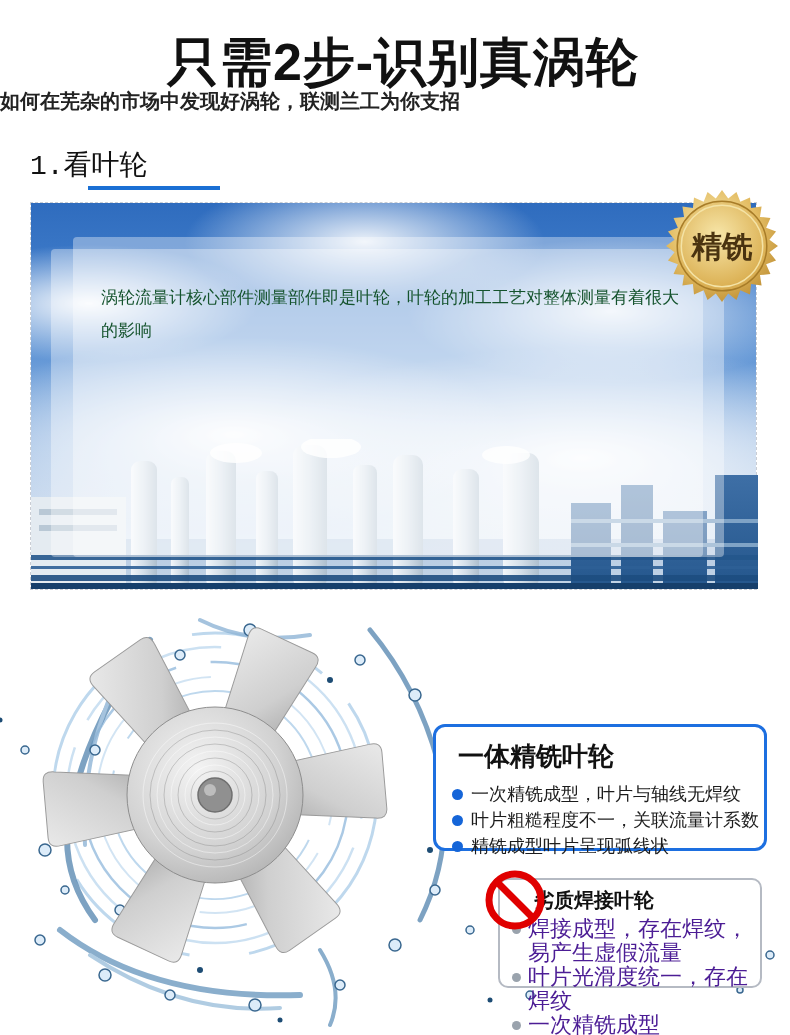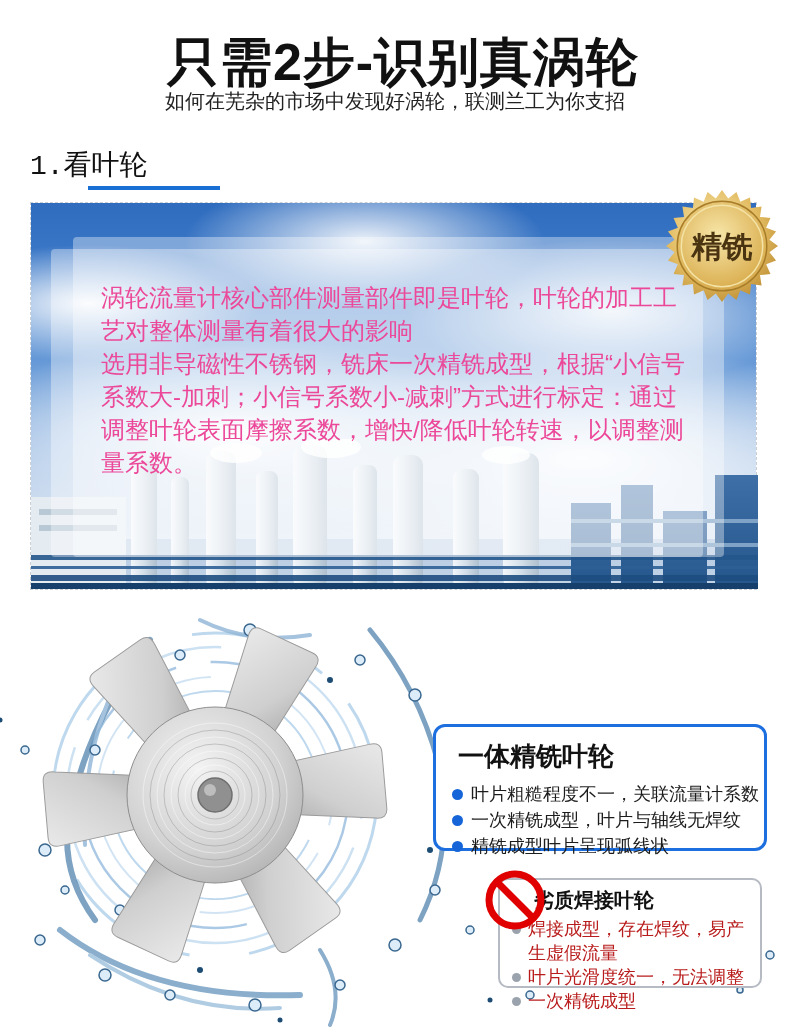--- a/index.html
+++ b/index.html
@@ -3,22 +3,22 @@
 <meta charset="utf-8">
 <style>
   * { margin:0; padding:0; box-sizing:border-box; }
   html,body { background:#fff; }
   body { font-family:"Liberation Sans", sans-serif; }
   .page { position:relative; width:790px; height:1035px; background:#fff; overflow:hidden; margin:0 auto; }
 
   
   .main-title { position:absolute; top:28px; left:8px; width:100%; text-align:center;
     font-size:52px; font-weight:bold; color:#111; letter-spacing:1px; }
-  .sub-title { position:absolute; top:88px; left:0; width:100%; text-align:center;
-    font-size:20px; color:#222; }
+  .sub-title { position:absolute; top:88px; left:0; width:100%; text-align:left;
+    font-size:20px; color:#222;font-weight:bold; }
 
   
   .section-label { position:absolute; top:146px; left:30px; font-size:28px; color:#111;font-family:Liberation Mono, monospace; }
   .section-underline { position:absolute; top:186px; left:88px; width:132px; height:4px;
     background:#1a6fd4; }
 
   
   .hero { position:absolute; left:30px; top:202px; width:727px; height:388px;
     border:1px dashed #c9cdd4; overflow:visible; }
   .hero-sky { position:absolute; inset:0; overflow:hidden;
@@ -27,21 +27,21 @@
       radial-gradient(ellipse 300px 110px at 46% 10%, rgba(255,255,255,.9), rgba(255,255,255,0) 60%),
       radial-gradient(ellipse 340px 120px at 80% 28%, rgba(255,255,255,.85), rgba(255,255,255,0) 60%),
       radial-gradient(ellipse 430px 150px at 28% 60%, rgba(255,255,255,.95), rgba(255,255,255,0) 65%),
       radial-gradient(ellipse 520px 170px at 76% 66%, rgba(255,255,255,.92), rgba(255,255,255,0) 65%),
       linear-gradient(180deg,#2f6cbe 0%, #3e7bc9 18%, #6397d6 40%, #9dbde4 60%, #ccdcef 78%, #e9f1f8 100%); }
   .hero-plant { position:absolute; left:0; bottom:0; width:727px; height:150px; }
   .overlay-panel { position:absolute; background:rgba(255,255,255,.36); border-radius:4px; }
   .overlay-panel.back { left:20px; top:46px; width:652px; height:308px; }
   .overlay-panel.front { left:42px; top:34px; width:651px; height:320px; }
   .hero-text { position:absolute; left:70px; top:78px; width:590px;
-    font-size:24px; line-height:33px; color:#ec4899; }
+    font-size:17px; line-height:33px; color:#14532d; }
   .hero-text .p2 { margin-top:32px; }
 
   
   .badge { position:absolute; left:634px; top:-14px; width:114px; height:114px; }
 
   
   .splash-zone { position:absolute; left:0; top:600px; width:790px; height:435px; }
 
   
   .good-box { position:absolute; left:433px; top:724px; width:334px; height:127px;
@@ -49,21 +49,21 @@
   .good-box .box-title { font-size:26px; font-weight:bold; color:#111; margin:2px 0 7px 8px; }
   .bullet-row { display:flex; align-items:flex-start; }
   .good-box .bullet-row { font-size:18px; line-height:26px; color:#1c1c1c; }
   .dot { flex:0 0 auto; border-radius:50%; }
   .good-box .dot { width:11px; height:11px; background:#1565d8; margin:8px 8px 0 2px; }
 
   
   .bad-box { position:absolute; left:498px; top:878px; width:264px; height:110px;
     border:2px solid #b5bac3; border-radius:10px; background:#fff; padding:6px 6px 6px 10px; }
   .bad-box .box-title { font-size:20px; font-weight:bold; color:#111; margin:1px 0 3px 24px; }
-  .bad-box .bullet-row { font-size:18px; line-height:24px; color:#b91c1c; }
+  .bad-box .bullet-row { font-size:22px; line-height:24px; color:#4c1d95; }
   .bad-box .dot { width:9px; height:9px; background:#9aa3ad; margin:8px 7px 0 2px; }
 
   
   .prohibition { position:absolute; left:483px; top:868px; width:64px; height:64px; z-index:3; }
 </style>
 </head>
 <body>
 
 <div class="page">
 
@@ -114,21 +114,20 @@
       <rect x="0" y="127" width="727" height="3" fill="#2d5f96" opacity="0.9"></rect>
       <rect x="0" y="136" width="727" height="6" fill="#1d4c7f" opacity="0.9"></rect>
       <rect x="0" y="144" width="727" height="6" fill="#163f6b"></rect>
     </svg>
 
     <div class="overlay-panel back"></div>
     <div class="overlay-panel front"></div>
 
     <div class="hero-text">
       <p>涡轮流量计核心部件测量部件即是叶轮，叶轮的加工工艺对整体测量有着很大的影响</p>
-      <p>选用非导磁性不锈钢，铣床一次精铣成型，根据“小信号系数大-加刺；小信号系数小-减刺”方式进行标定：通过调整叶轮表面摩擦系数，增快/降低叶轮转速，以调整测量系数。</p>
     </div>
 
     <svg class="badge" viewBox="0 0 112 112">
       <defs>
         <radialGradient id="goldGrad" cx="0.42" cy="0.36" r="0.75">
           <stop offset="0" stop-color="#f9ecb8"></stop>
             <stop offset="0.55" stop-color="#e3bc62"></stop>
             <stop offset="1" stop-color="#b7862c"></stop>
         </radialGradient>
         <radialGradient id="goldInner" cx="0.45" cy="0.38" r="0.8">
@@ -244,41 +243,41 @@
       </g>
       <circle cx="0" cy="0" r="17" fill="#909090" stroke="#6f6f6f" stroke-width="1.5"></circle>
       <circle cx="-5" cy="-5" r="6" fill="#c8c8c8" opacity="0.8"></circle>
     </g>
   </svg>
 
   <div class="good-box">
     <div class="box-title">一体精铣叶轮</div>
     <div class="bullet-row">
       <span class="dot"></span>
+      <span>一次精铣成型，叶片与轴线无焊纹</span>
+    </div>
+    <div class="bullet-row">
+      <span class="dot"></span>
       <span>叶片粗糙程度不一，关联流量计系数</span>
-    </div>
-    <div class="bullet-row">
-      <span class="dot"></span>
-      <span>一次精铣成型，叶片与轴线无焊纹</span>
     </div>
     <div class="bullet-row">
       <span class="dot"></span>
       <span>精铣成型叶片呈现弧线状</span>
     </div>
   </div>
 
   <div class="bad-box">
     <div class="box-title">劣质焊接叶轮</div>
     <div class="bullet-row">
       <span class="dot"></span>
       <span>焊接成型，存在焊纹，易产生虚假流量</span>
     </div>
     <div class="bullet-row">
       <span class="dot"></span>
-      <span>叶片光滑度统一，无法调整</span>
+      <span>叶片光滑度统一，存在焊纹</span>
     </div>
     <div class="bullet-row">
       <span class="dot"></span>
       <span>一次精铣成型</span>
     </div>
   </div>
 
   <svg class="prohibition" viewBox="0 0 64 64">
     <circle cx="32" cy="32" r="26" fill="none" stroke="#e00000" stroke-width="7"></circle>
     <line x1="14" y1="14" x2="50" y2="50" stroke="#e00000" stroke-width="7" stroke-linecap="round"></line>

